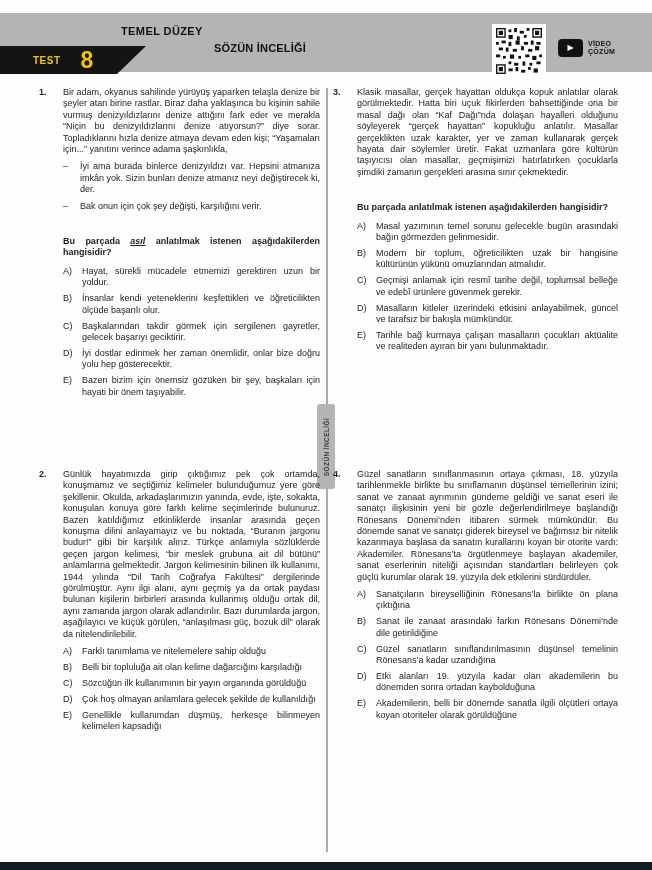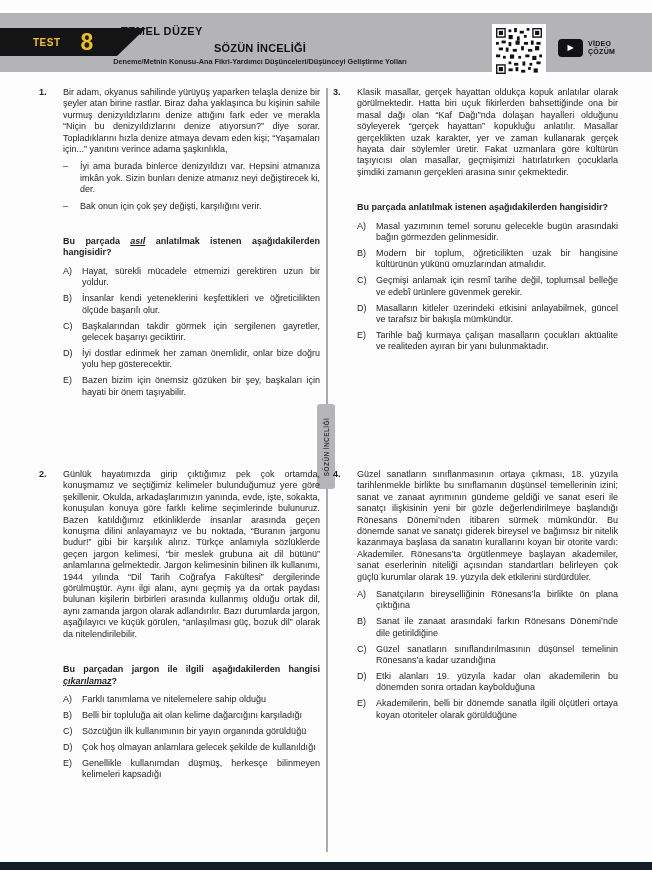--- a/index.html
+++ b/index.html
@@ -3,21 +3,21 @@
 <meta charset="utf-8">
 <style>
   html,body{margin:0;padding:0;background:#ffffff;}
   .page{position:relative;width:652px;height:870px;background:#fdfdfd;overflow:hidden;
         font-family:"Liberation Sans","DejaVu Sans",sans-serif;color:#1c1c1c;}
 
   
   .header-band{position:absolute;left:0;top:13px;width:652px;height:59px;background:#b4b4b6;}
   .level-label{position:absolute;left:121px;top:25px;font-size:11px;font-weight:700;
                letter-spacing:.4px;color:#111;}
-  .test-ribbon{position:absolute;left:0;top:28px;width:146px;height:28px;background:#141414;
+  .test-ribbon{position:absolute;left:0;top:46px;width:146px;height:28px;background:#141414;
                clip-path:polygon(0 0,146px 0,117px 28px,0 28px);
                display:flex;align-items:center;}
   .test-label{color:#f2c500;font-size:10px;font-weight:700;margin-left:33px;letter-spacing:.5px;}
   .test-number{color:#f2c500;font-size:23px;font-weight:700;margin-left:20px;line-height:1;}
   .title-wrap{position:absolute;left:92px;top:42px;width:336px;text-align:center;}
   .test-title{font-size:11px;font-weight:700;color:#111;letter-spacing:.2px;}
   .test-subtitle{font-size:7.3px;font-weight:700;color:#222;margin-top:3px;white-space:nowrap;}
   .qr-box{position:absolute;left:492px;top:24px;width:54px;height:54px;background:#ffffff;
           display:flex;align-items:center;justify-content:center;}
   .video-wrap{position:absolute;left:558px;top:39px;display:flex;align-items:center;gap:5px;}
@@ -57,21 +57,20 @@
 <div class="page">
 
   <div class="header-band"></div>
   <div class="level-label">TEMEL DÜZEY</div>
   <div class="test-ribbon">
     <span class="test-label">TEST</span>
     <span class="test-number">8</span>
   </div>
   <div class="title-wrap">
     <div class="test-title">SÖZÜN İNCELİĞİ</div>
-    <div class="test-subtitle">Deneme/Metnin Konusu-Ana Fikri-Yardımcı Düşünceleri/Düşünceyi Geliştirme Yolları</div>
   </div>
   <div class="qr-box">
     <svg width="46" height="46" viewBox="0 0 33 33">
       <rect x="0" y="0" width="33" height="33" fill="#fff"></rect>
       <g fill="#111">
         <rect x="0" y="0" width="7" height="7"></rect>
           <rect x="26" y="0" width="7" height="7"></rect>
           <rect x="0" y="26" width="7" height="7"></rect>
       </g>
       <g fill="#fff">
@@ -169,21 +168,20 @@
     </div>
     <div class="opt">
       <span class="olet">E)</span>
       <span class="otext">Bazen bizim için önemsiz gözüken bir şey, başkaları için hayati bir önem taşıyabilir.</span>
     </div>
   </div>
 
   <div class="q q2">
     <span class="qnum">2.</span>
     <p class="para">Günlük hayatımızda girip çıktığımız pek çok ortamda, konuşmamız ve seçtiğimiz kelimeler bulunduğumuz yere göre şekillenir. Okulda, arkadaşlarımızın yanında, evde, işte, sokakta, konuşulan konuya göre farklı kelime seçimlerinde bulunuruz. Bazen katıldığımız etkinliklerde insanlar arasında geçen konuşma dilini anlayamayız ve bu noktada, “Buranın jargonu budur!” gibi bir karşılık alırız. Türkçe anlamıyla sözlüklerde geçen jargon kelimesi, “bir meslek grubuna ait dil bütünü” anlamlarına gelmektedir. Jargon kelimesinin bilinen ilk kullanımı, 1944 yılında “Dil Tarih Coğrafya Fakültesi” dergilerinde görülmüştür. Aynı ilgi alanı, aynı geçmiş ya da ortak paydası bulunan kişilerin birbirleri arasında kullanmış olduğu ortak dil, aynı zamanda jargon olarak adlandırılır. Bazı durumlarda jargon, aşağılayıcı ve küçük görülen, “anlaşılması güç, bozuk dil” olarak da nitelendirilebilir.</p>
-    <p class="stem"><span>Bu parçadan jargon ile ilgili aşağıdakilerden hangisi </span><span class="u">çıkarılamaz</span><span>?</span></p>
     <div class="opt">
       <span class="olet">A)</span>
       <span class="otext">Farklı tanımlama ve nitelemelere sahip olduğu</span>
     </div>
     <div class="opt">
       <span class="olet">B)</span>
       <span class="otext">Belli bir topluluğa ait olan kelime dağarcığını karşıladığı</span>
     </div>
     <div class="opt">
       <span class="olet">C)</span>

